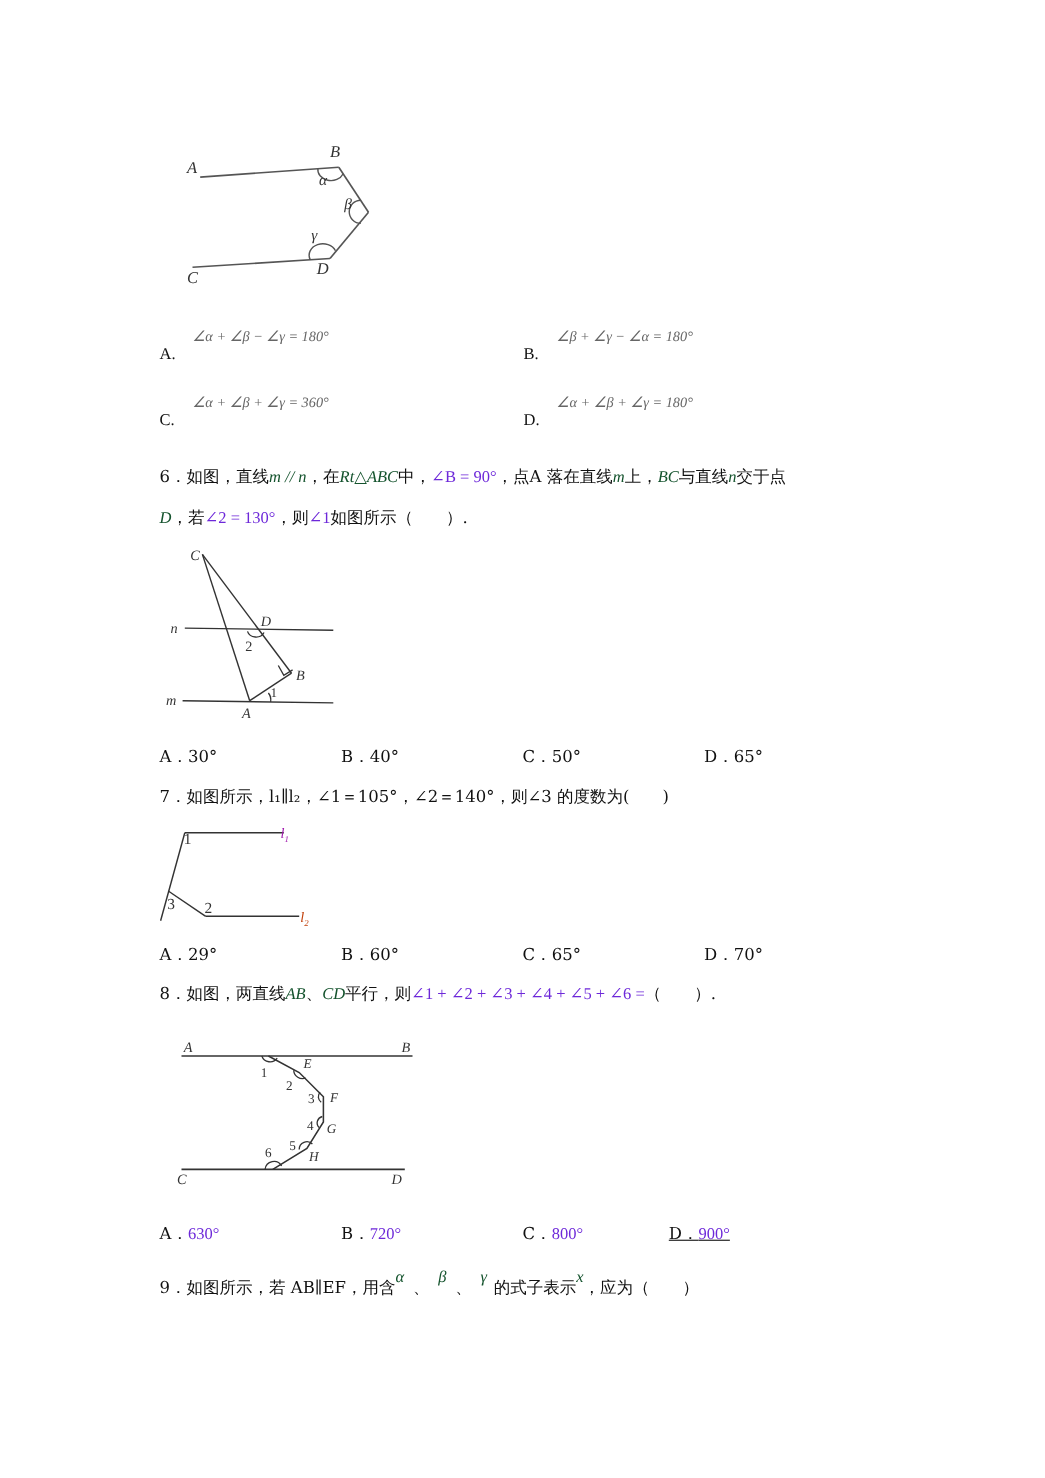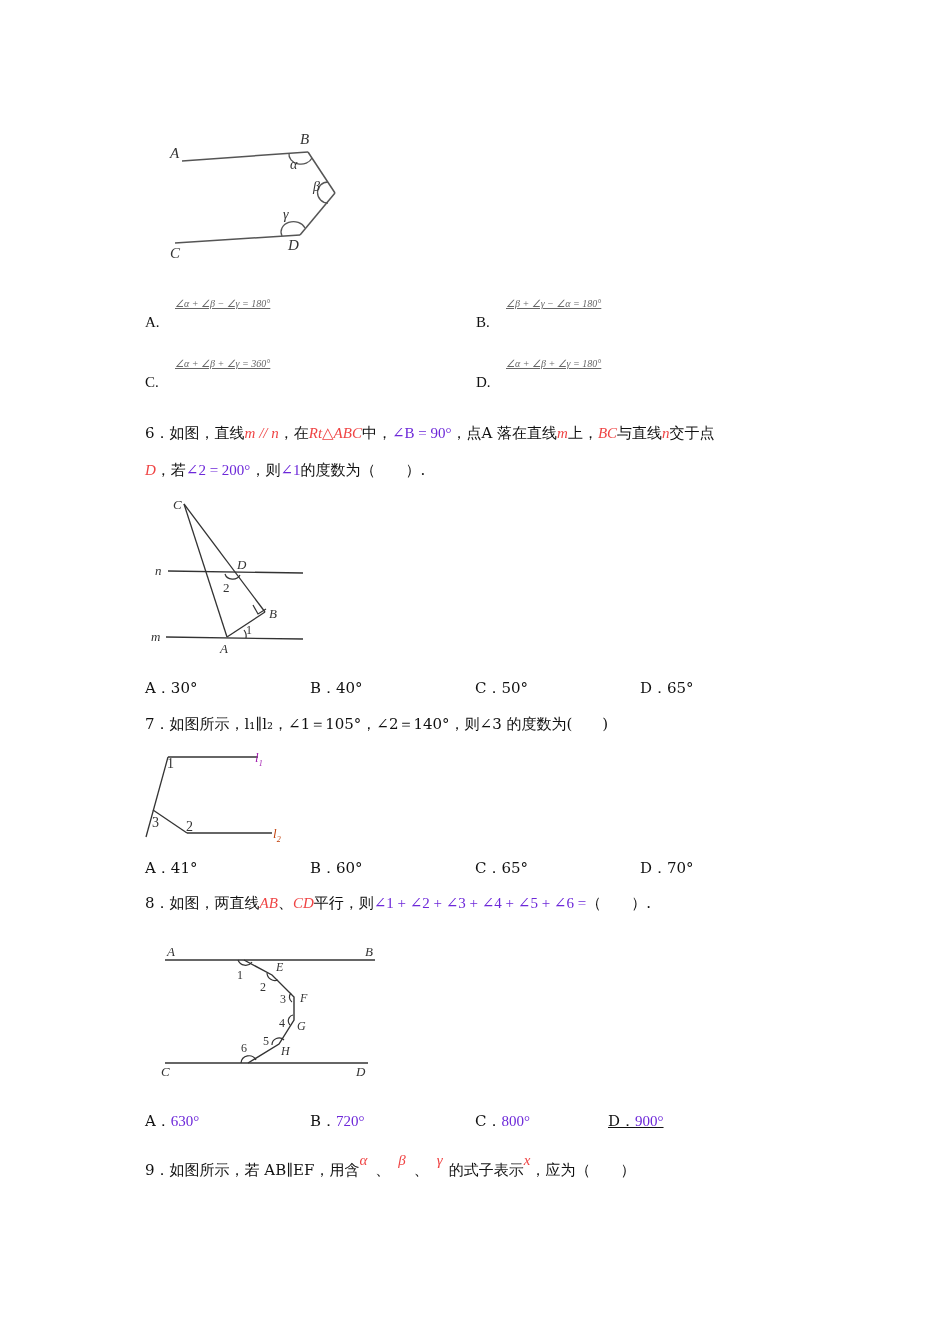--- a/index.html
+++ b/index.html
@@ -1,23 +1,23 @@
 <!DOCTYPE html>
 <html><head>
 <meta charset="utf-8">
 <style>
   html, body { margin:0; padding:0; background:#ffffff; }
   body { width:950px; height:1344px; position:relative; overflow:hidden;
          font-family:"DejaVu Serif","Liberation Serif",serif; color:#111; }
   .abs { position:absolute; }
   .txt { font-size:15px; line-height:20px; white-space:nowrap; }
-  .math { font-family:"Liberation Serif","DejaVu Serif",serif; font-style:italic; color:#ef4444; }
+  .math { font-family:"Liberation Serif","DejaVu Serif",serif; font-style:italic; color:#14532d; }
   .mathup { font-family:"Liberation Serif","DejaVu Serif",serif; color:#6d28d9; }
   .opt-label { font-family:"Liberation Serif",serif; font-size:15px; }
-  .small-math { font-size:10px; color:#666; font-family:"Liberation Serif",serif; font-style:italic;text-decoration:underline; }
+  .small-math { font-size:13px; color:#666; font-family:"Liberation Serif",serif; font-style:italic; }
   .sup { position:relative; top:-10px; }
 </style>
 </head>
 <body>
 
 <div class="abs" style="left:150px;top:125px;width:200px;height:140px;">
   <svg width="200" height="140" viewBox="150 125 200 140">
     <line x1="182" y1="161" x2="308" y2="152" stroke="#555" stroke-width="1.5"></line>
     <line x1="308" y1="152" x2="335" y2="193" stroke="#555" stroke-width="1.5"></line>
     <line x1="335" y1="193" x2="300" y2="235" stroke="#555" stroke-width="1.5"></line>
@@ -49,21 +49,21 @@
 </div>
 <div class="abs" style="left:476px;top:358px;">
   <span class="abs small-math" style="left:30px;top:0;white-space:nowrap;">∠α + ∠β + ∠γ = 180°</span>
   <span class="abs opt-label" style="left:0;top:16px;">D.</span>
 </div>
 
 <div class="abs txt" style="left:145px;top:423px;">
   <span>6．</span><span>如图，直线</span><span class="math">m // n</span><span>，在</span><span class="math">Rt△ABC</span><span>中，</span><span class="mathup">∠B = 90°</span><span>，点A 落在直线</span><span class="math">m</span><span>上，</span><span class="math">BC</span><span>与直线</span><span class="math">n</span><span>交于点</span>
 </div>
 <div class="abs txt" style="left:145px;top:460px;">
-  <span class="math">D</span><span>，若</span><span class="mathup">∠2 = 200°</span><span>，则</span><span class="mathup">∠1</span><span>的度数为（　　）.</span>
+  <span class="math">D</span><span>，若</span><span class="mathup">∠2 = 130°</span><span>，则</span><span class="mathup">∠1</span><span>如图所示（　　）.</span>
 </div>
 
 <div class="abs" style="left:145px;top:495px;width:170px;height:165px;">
   <svg width="170" height="165" viewBox="145 495 170 165">
     <line x1="168" y1="571" x2="303" y2="573" stroke="#333" stroke-width="1.3"></line>
     <line x1="166" y1="637" x2="303" y2="639" stroke="#333" stroke-width="1.3"></line>
     <line x1="184" y1="504" x2="227" y2="637" stroke="#333" stroke-width="1.3"></line>
     <line x1="184" y1="504" x2="265" y2="612" stroke="#333" stroke-width="1.3"></line>
     <line x1="227" y1="637" x2="265" y2="612" stroke="#333" stroke-width="1.3"></line>
     <polyline points="253,605 258,614 266,609" fill="none" stroke="#333" stroke-width="1.2"></polyline>
@@ -96,21 +96,21 @@
     <line x1="153" y1="810" x2="187" y2="833" stroke="#333" stroke-width="1.3"></line>
     <line x1="187" y1="833" x2="272" y2="833" stroke="#333" stroke-width="1.3"></line>
   </svg>
   <span class="abs mathup" style="left:24px;top:8px;font-size:14px;color:#333;">1</span>
   <span class="abs math" style="left:112px;top:2px;font-size:13px;color:#a21caf;"><span>l</span><sub style="font-size:8px;">1</sub></span>
   <span class="abs mathup" style="left:9px;top:67px;font-size:14px;color:#333;">3</span>
   <span class="abs mathup" style="left:43px;top:71px;font-size:14px;color:#333;">2</span>
   <span class="abs math" style="left:130px;top:78px;font-size:13px;color:#c2410c;"><span>l</span><sub style="font-size:8px;">2</sub></span>
 </div>
 
-<div class="abs txt" style="left:145px;top:858px;"><span>A．</span><span>41°</span></div>
+<div class="abs txt" style="left:145px;top:858px;"><span>A．</span><span>29°</span></div>
 <div class="abs txt" style="left:310px;top:858px;text-align:right;"><span>B．</span><span>60°</span></div>
 <div class="abs txt" style="left:475px;top:858px;"><span>C．</span><span>65°</span></div>
 <div class="abs txt" style="left:640px;top:858px;"><span>D．</span><span>70°</span></div>
 
 <div class="abs txt" style="left:145px;top:893px;">
   <span>8．</span><span>如图，两直线</span><span class="math">AB</span><span>、</span><span class="math">CD</span><span>平行，则</span><span class="mathup">∠1 + ∠2 + ∠3 + ∠4 + ∠5 + ∠6 =</span><span>（　　）.</span>
 </div>
 
 <div class="abs" style="left:155px;top:940px;width:230px;height:140px;">
   <svg width="230" height="140" viewBox="155 940 230 140">

